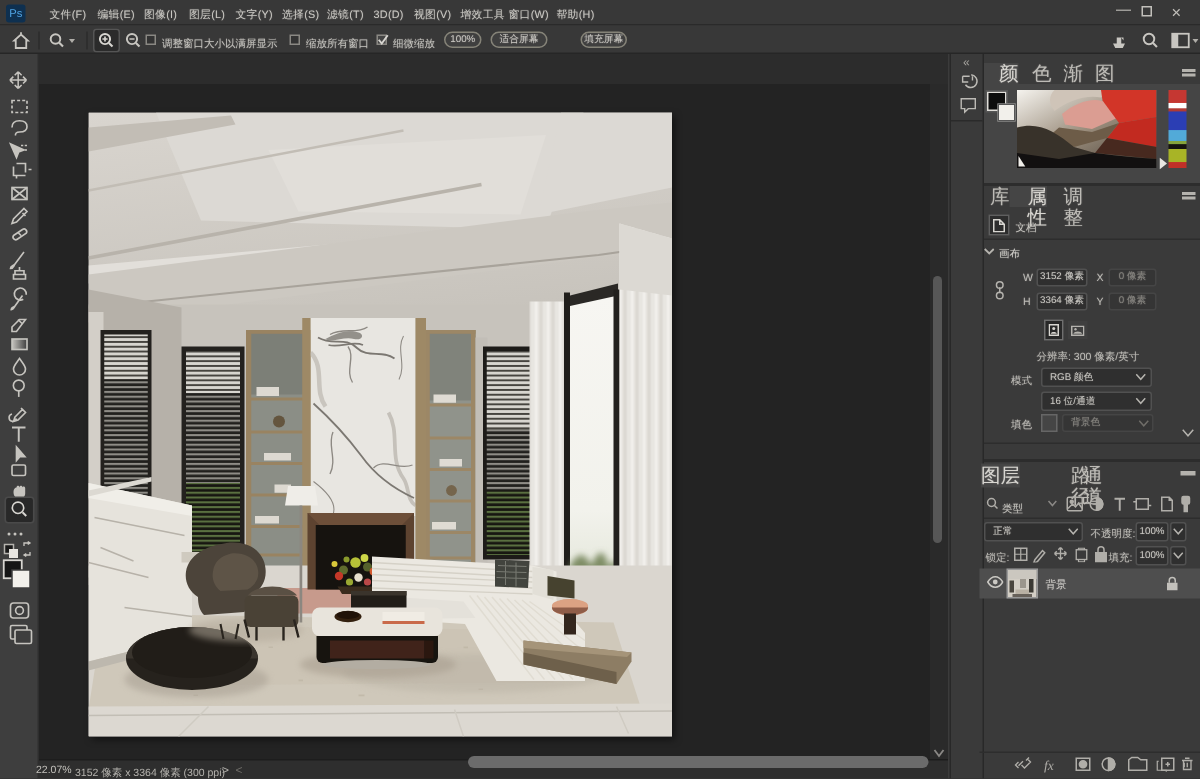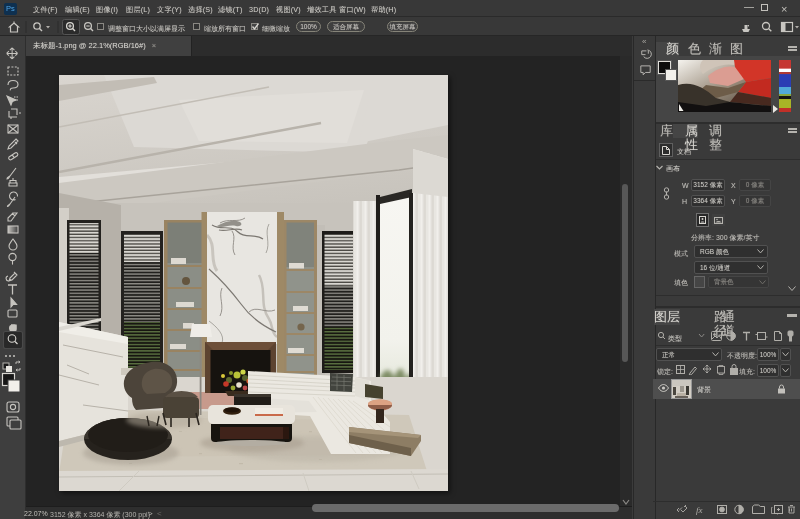--- a/index.html
+++ b/index.html
@@ -131,21 +131,20 @@
 <rect x="6" y="330" width="6" height="6" fill="#e8e6e1" stroke="none"></rect>
 <path d="M16,328 v-2 h4 M18.5,325 l1.5,1 l-1.5,1 M20,332 v2 h-4 M17.5,333 l-1.5,1 l1.5,1" stroke-width="0.9"></path>
 <rect x="2.5" y="337.5" width="12" height="12" fill="#161616" stroke="#d8d6d1" stroke-width="1.2"></rect>
 <rect x="8" y="344" width="12" height="12" fill="#f2f0eb" stroke="#3e3e3e" stroke-width="1"></rect>
 <rect x="7" y="366" width="12" height="10" rx="2"></rect>
       <circle cx="13" cy="371" r="2.6"></circle>
 <rect x="7" y="381" width="11" height="9" rx="1"></rect>
       <rect x="10" y="384" width="11" height="9" rx="1" fill="#3e3e3e"></rect>
 </svg>
 <div class="a" id="tabbar"></div>
-<div class="a" id="dtab"><span style="margin-left:7px">未标题-1.png @ 22.1%(RGB/16#)</span> <span style="color:#8f8d88;margin-left:4px">×</span></div>
 <div class="a" id="paste"></div>
 <svg class="a" style="left:59px;top:75px;box-shadow:2px 2px 5px rgba(0,0,0,.55)" width="389" height="416" viewBox="0 0 389 416">
 <defs>
 <pattern id="blind" width="4" height="3.2" patternUnits="userSpaceOnUse">
 <rect width="4" height="3.2" fill="#8e8c86"></rect>
           <rect y="1.4" width="4" height="1.8" fill="#21201d"></rect>
 </pattern>
 <pattern id="blindL" width="4" height="3.2" patternUnits="userSpaceOnUse">
 <rect width="4" height="3.2" fill="#d8d6d0"></rect>
           <rect y="1.9" width="4" height="1.3" fill="#46443f"></rect>

